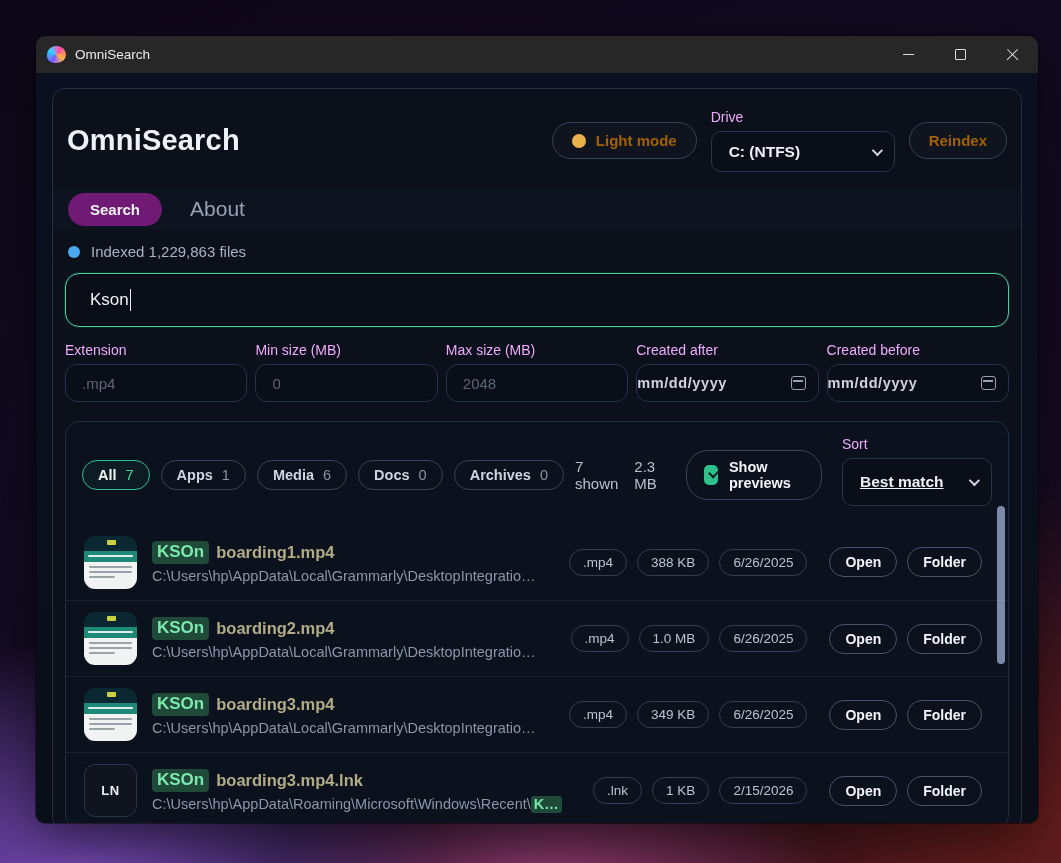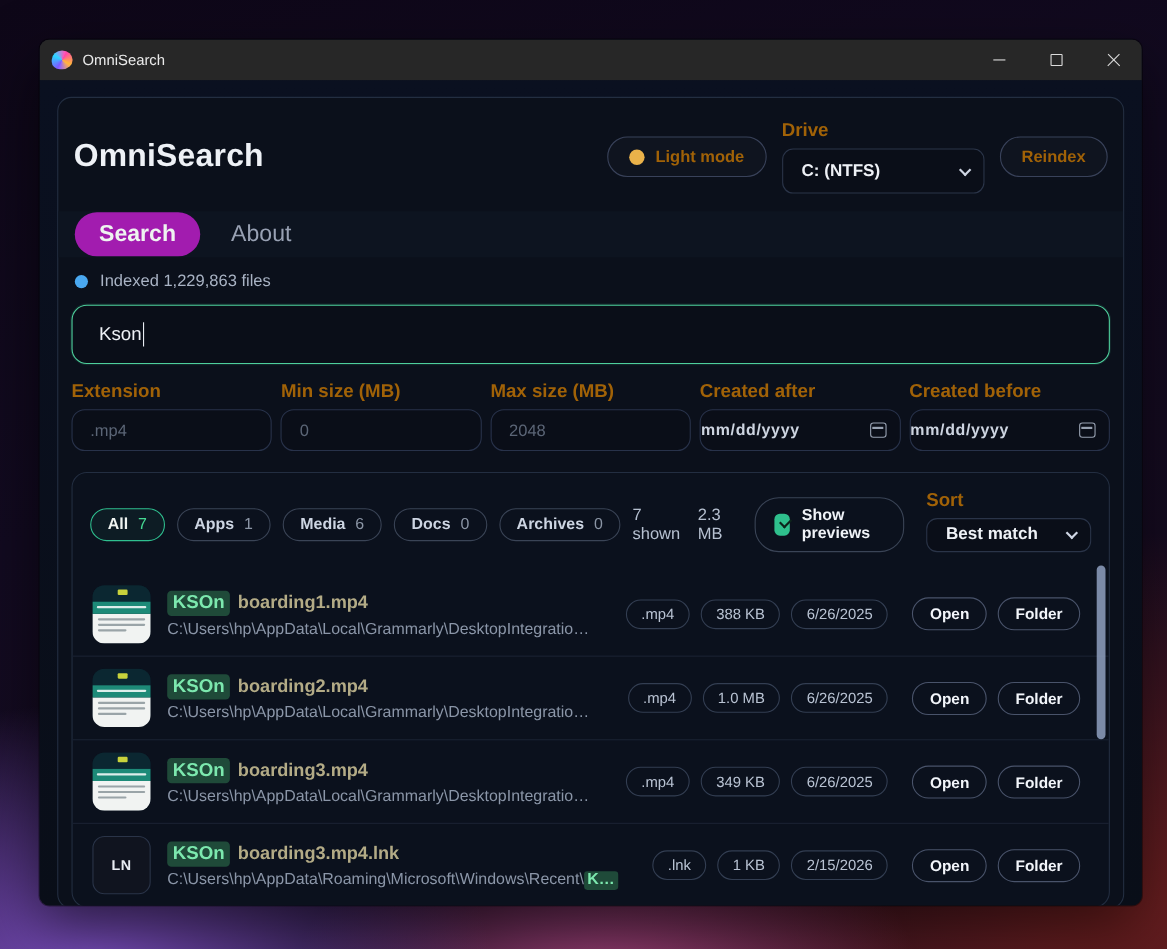--- a/index.html
+++ b/index.html
@@ -46,31 +46,31 @@
 
   .hdr { display:flex; align-items:center; margin:20px 14px 0 14px; }
   .app-title { font-size:29px; font-weight:800; color:#eef1f6; letter-spacing:.2px; }
   .hdr-right { margin-left:auto; display:flex; align-items:center; gap:14px; }
   .pill-btn {
     display:flex; align-items:center; gap:10px; border:1px solid #39425a; border-radius:22px;
     background:rgba(255,255,255,0.02); padding:9px 19px; color:#a16207; font-size:15px; font-weight:700;
   }
   .amber-dot { width:14px; height:14px; border-radius:50%; background:#eab24a; }
   .drive-group { display:flex; flex-direction:column; }
-  .field-label { color:#a16207; font-size:17px; margin-bottom:6px;font-weight:bold; }
+  .field-label { color:#f0abfc; font-size:14px; margin-bottom:6px; }
   .select {
     display:flex; align-items:center; background:#0a0e18; border:1px solid #2a3448; border-radius:10px;
     height:41px; width:184px; padding:0 14px 0 17px; color:#eef1f6; font-size:15.5px; font-weight:600;
   }
   .select .chev { margin-left:auto; }
   .chev { width:8px; height:8px; border-right:2px solid #cfd6e4; border-bottom:2px solid #cfd6e4; transform:rotate(45deg) translateY(-2px); }
 
   
   .tabstrip { margin-top:16px; height:42px; background:#0d1420; display:flex; align-items:center; padding-left:15px; gap:28px; flex:0 0 auto; }
-  .tab-active { background:#a21caf; color:#eef3f0; font-size:21px; font-weight:600; padding:8px 22px; border-radius:20px;text-align:right; }
+  .tab-active { background:#701a75; color:#eef3f0; font-size:15px; font-weight:600; padding:8px 22px; border-radius:20px;text-align:right; }
   .tab { color:#98a1b3; font-size:21px; }
 
   
   .statusrow { display:flex; align-items:center; gap:11px; margin:13px 14px 0 15px; }
   .blue-dot { width:12px; height:12px; border-radius:50%; background:#4aa8f0; }
   .status-text { color:#a9b3c4; font-size:15px; }
 
   
   .searchbox {
     margin:13px 12px 0; height:54px; border:1.5px solid #4ecf9c; border-radius:14px; background:#0a0e18;
@@ -99,21 +99,21 @@
   .chip .c-count { color:#8b95a5; }
   .chip.active { border-color:#2fbf8f; background:rgba(47,191,143,.07); }
   .chip.active .c-label { color:#eef3f0; }
   .chip.active .c-count { color:#45d993; }
   .summary { margin-left:auto; display:flex; align-items:center; gap:16px; color:#b6c0d0; font-size:15px; }
   .previews-pill { display:flex; align-items:center; gap:11px; border:1px solid #3a4456; border-radius:22px; padding:8px 17px; }
   .checkbox { width:20px; height:20px; border-radius:5px; background:#2fc08d; position:relative; }
   .checkbox::after { content:""; position:absolute; left:5px; top:4px; width:8px; height:4.5px; border-left:2.3px solid #0d241c; border-bottom:2.3px solid #0d241c; transform:rotate(-45deg); }
   .previews-label { color:#f0f3f8; font-size:14.5px; font-weight:700; }
   .sort-group { display:flex; flex-direction:column; margin-left:4px; margin-top:-8px; }
-  .sort-select { width:150px; height:31px; border-radius:10px; }
+  .sort-select { width:150px; height:48px; border-radius:10px;text-decoration:underline; }
 
   
   .rows { margin-top:18px; }
   .row { height:76px; display:flex; align-items:center; padding:0 26px 0 18px; }
   .row + .row { border-top:1px solid #1a2232; }
   .thumb { width:53px; height:53px; border-radius:11px; overflow:hidden; flex:0 0 auto; background:#0c1a26; display:flex; flex-direction:column; }
   .th-top { height:15px; background:#0b2731; position:relative; }
   .th-top::after { content:""; position:absolute; left:50%; top:4px; width:9px; height:5px; margin-left:-4px; background:#c8d23c; border-radius:1px; }
   .th-band { height:11px; background:#1d8a78; position:relative; }
   .th-band::after { content:""; position:absolute; left:4px; right:4px; top:4px; height:2px; background:rgba(255,255,255,.85); border-radius:1px; }

